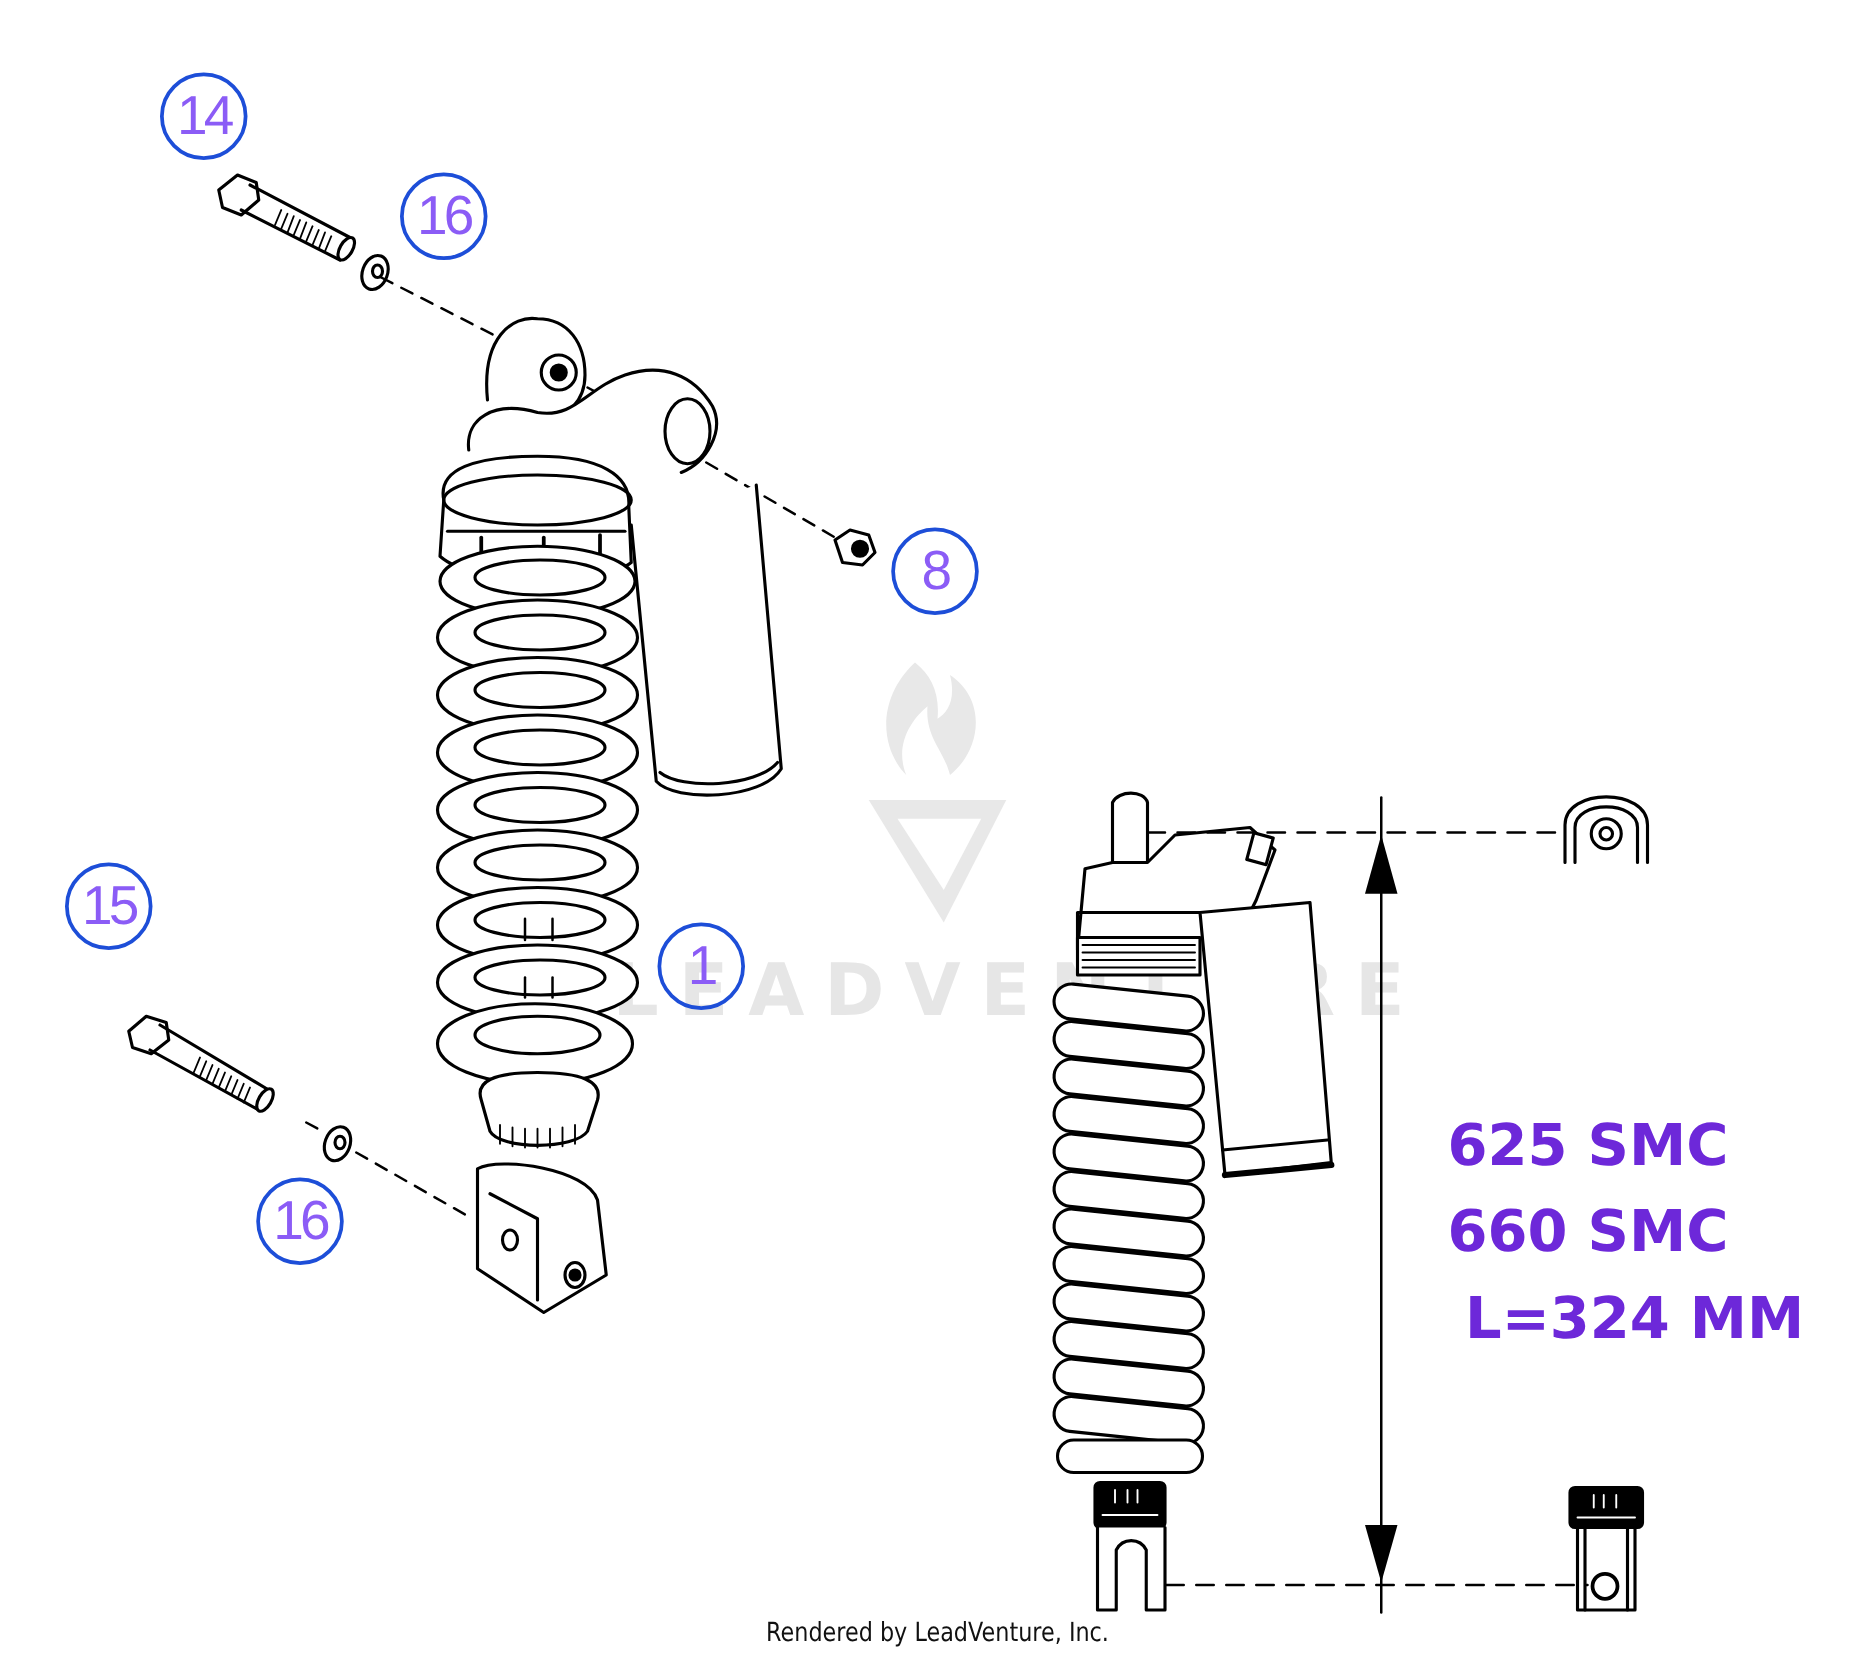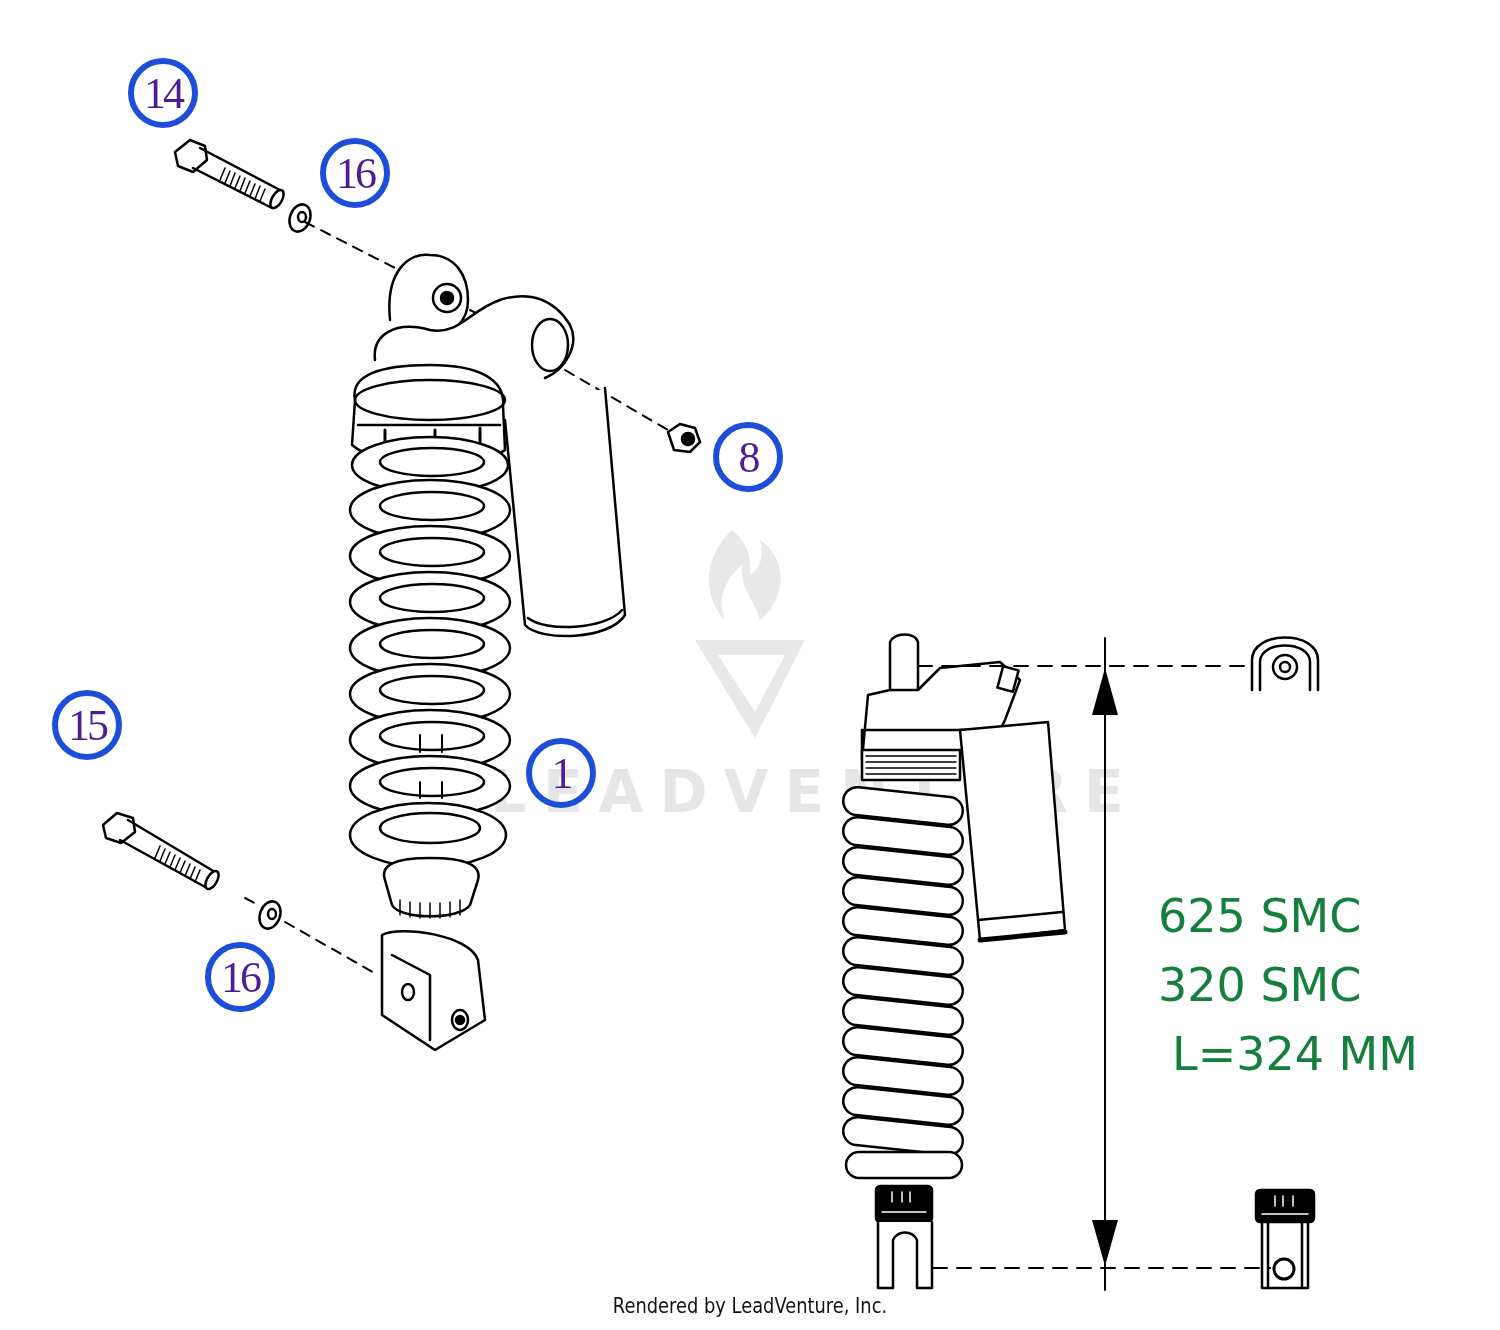--- a/index.html
+++ b/index.html
@@ -1,19 +1,19 @@
 <!DOCTYPE html>
 <html><head>
 <meta charset="utf-8">
 <style>
   html, body { margin: 0; padding: 0; background: #ffffff; }
   body { width: 1500px; height: 1330px; position: relative; overflow: hidden; font-family: "Liberation Sans", sans-serif; }
   #canvas { position: absolute; left: 0; top: 0; width: 1500px; height: 1330px; }
-  .callout { position: absolute; width: 70px; height: 70px; border: 6px solid #1d4ed8; border-radius: 50%; box-sizing: border-box; display: flex; align-items: center; justify-content: center; font-family: Liberation Serif, serif; font-size: 44px; color: #4c1d95; letter-spacing: -3px; background: transparent; cursor: pointer; }
-  .spec { position: absolute; font-family: "DejaVu Sans", sans-serif; font-weight: normal; font-size: 46px; color: #15803d; line-height: 1; white-space: nowrap; }
+  .callout { position: absolute; width: 70px; height: 70px; border: 3px solid #1d4ed8; border-radius: 50%; box-sizing: border-box; display: flex; align-items: center; justify-content: center; font-family: Liberation Sans, sans-serif; font-size: 44px; color: #8b5cf6; letter-spacing: -3px; background: transparent; cursor: pointer; }
+  .spec { position: absolute; font-family: "DejaVu Sans", sans-serif; font-weight: bold; font-size: 46px; color: #6d28d9; line-height: 1; white-space: nowrap; }
   .footer { position: absolute; left: 0; width: 1500px; top: 1294px; text-align: center; font-family: "DejaVu Sans", sans-serif; font-size: 21px; color: #111; transform: scaleX(0.85); }
   .watermark-text { position: absolute; left: 490px; top: 758px; font-family: "DejaVu Sans", sans-serif; font-weight: bold; font-size: 58px; letter-spacing: 16px; color: #e6e6e6; white-space: nowrap; }
 </style>
 </head>
 <body>
 
 <svg style="position:absolute;left:0;top:0" width="1500" height="1330">
   <g fill="#e8e8e8">
     <path d="M732 530 C700 560 705 600 725 620 C715 595 730 575 742 565 C740 590 755 600 760 620 C785 600 790 560 760 540 C765 560 758 570 750 575 C752 555 745 540 732 530 Z"></path>
     <polygon points="695,640 805,640 755,738"></polygon>
@@ -223,16 +223,16 @@
 </svg>
 
 <div class="callout" style="left:128px;top:58px">14</div>
 <div class="callout" style="left:320px;top:138px">16</div>
 <div class="callout" style="left:713px;top:422px">8</div>
 <div class="callout" style="left:526px;top:738px">1</div>
 <div class="callout" style="left:52px;top:690px">15</div>
 <div class="callout" style="left:205px;top:942px">16</div>
 
 <div class="spec" style="left:1158px;top:893px">625 SMC</div>
-<div class="spec" style="left:1158px;top:962px">320 SMC</div>
+<div class="spec" style="left:1158px;top:962px">660 SMC</div>
 <div class="spec" style="left:1172px;top:1031px">L=324 MM</div>
 
 <div class="footer">Rendered by LeadVenture, Inc.</div>
 
 </body></html>

